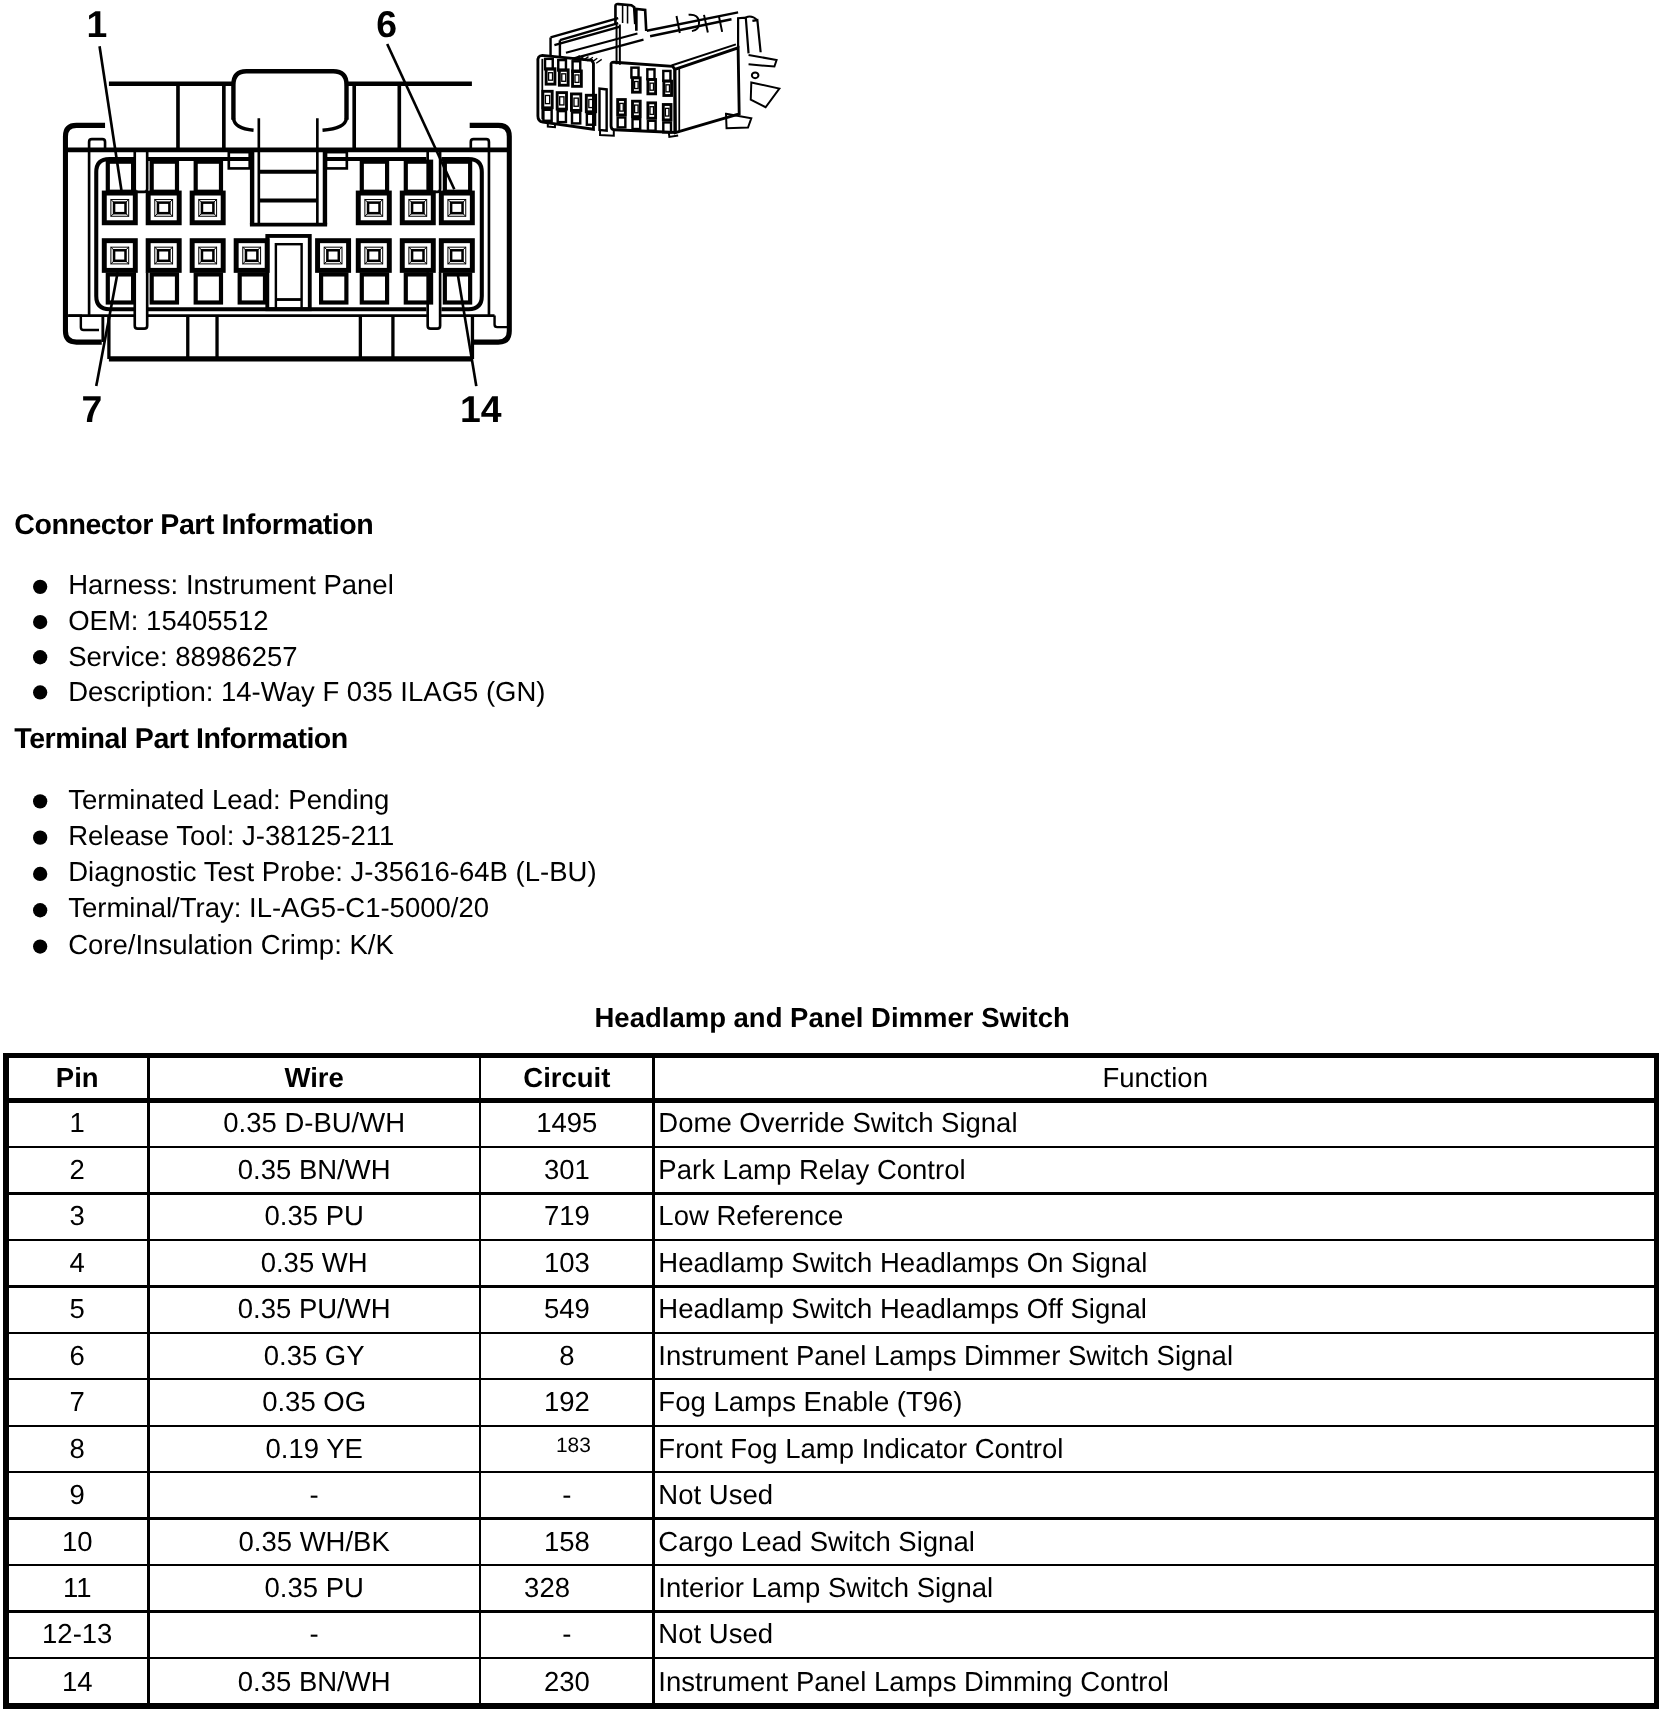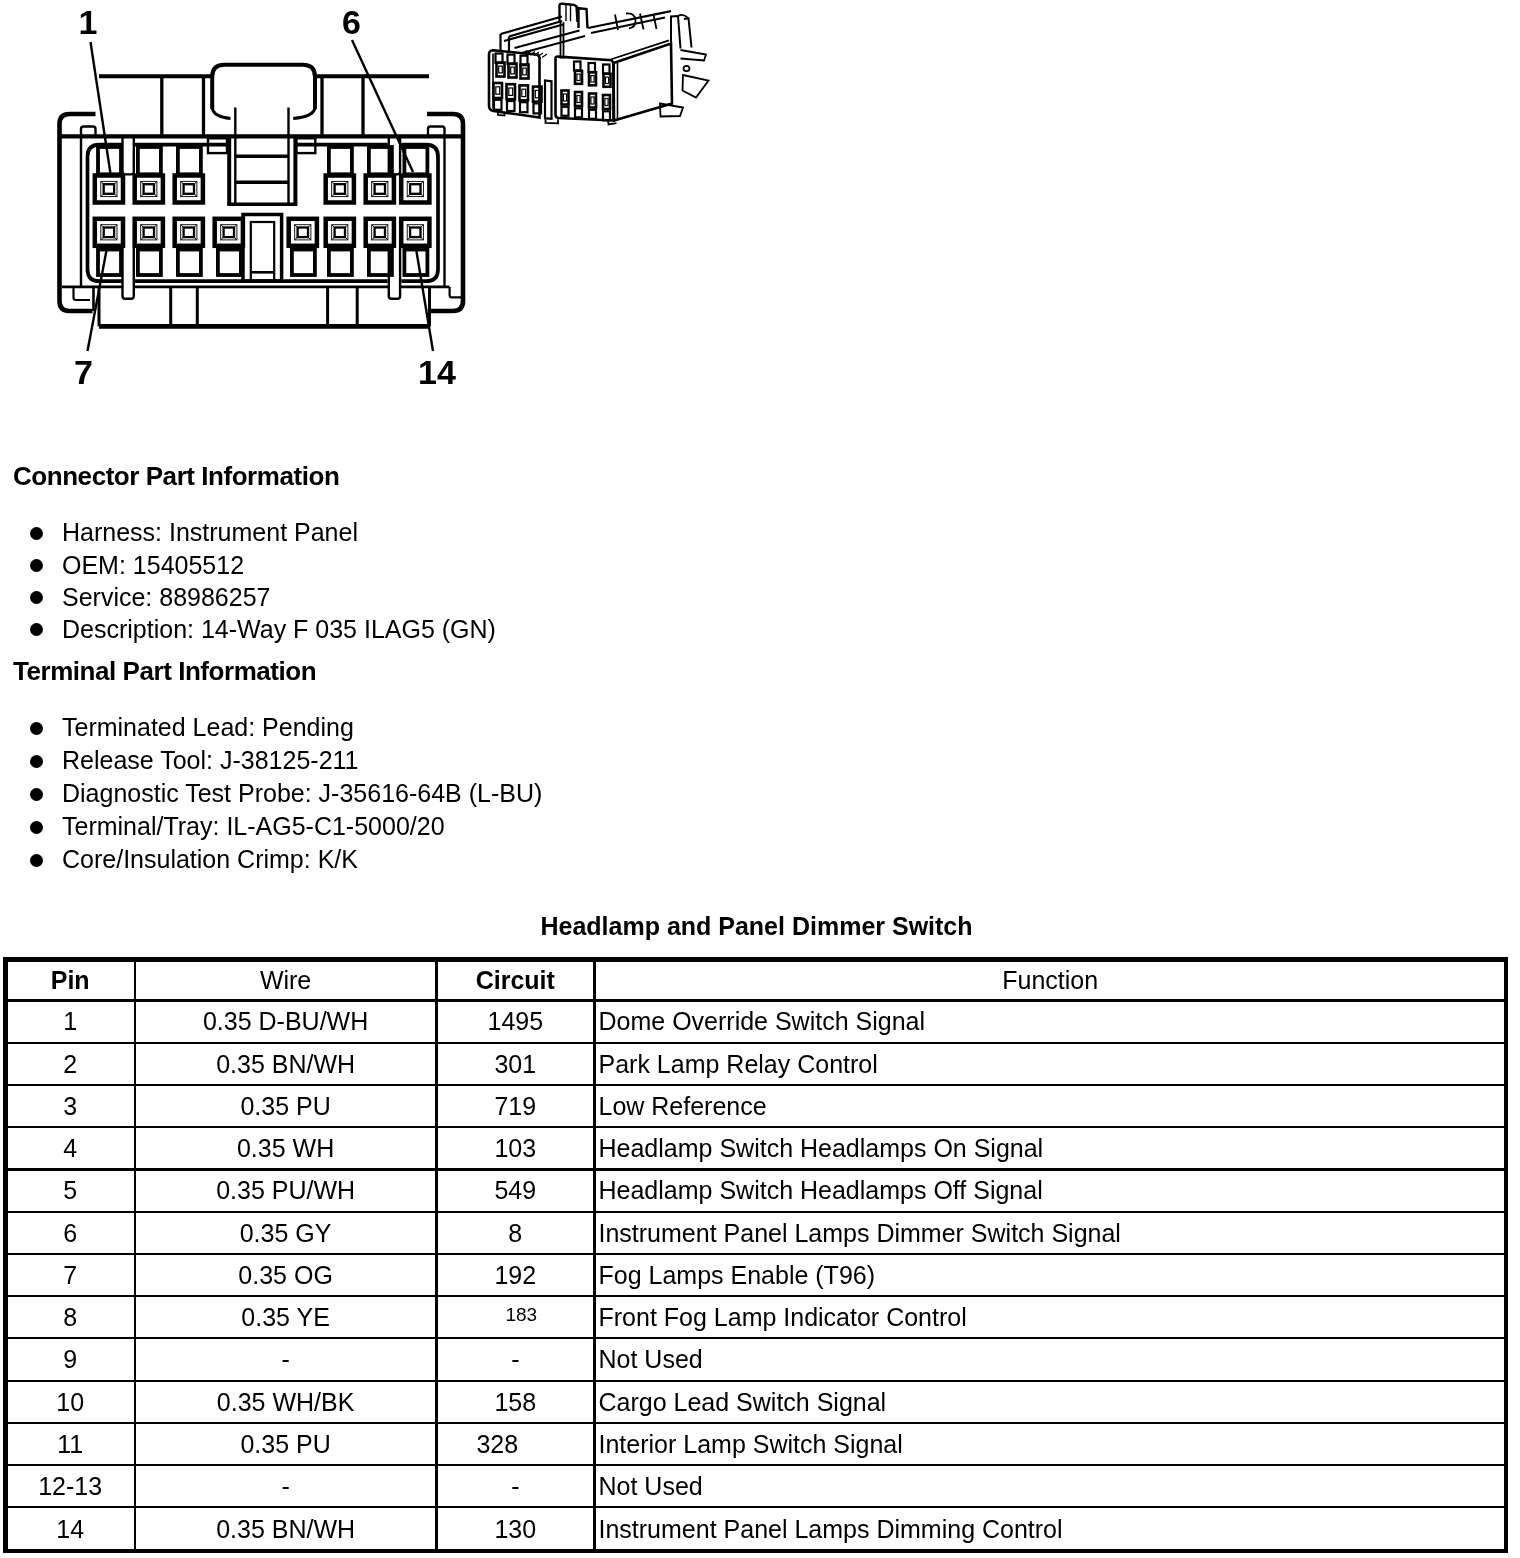--- a/index.html
+++ b/index.html
@@ -292,21 +292,21 @@
 <div class="abs" style="left:0;top:913.5px;width:1513px;text-align:center;font-weight:bold;font-size:25px;line-height:1">Headlamp and Panel Dimmer Switch</div>
 
 <svg class="abs" style="left:0;top:940px" width="1520" height="618" viewBox="0 0 1520 618" fill="none" stroke="#000">
 <rect x="5.5" y="19.5" width="1500.5" height="591.5" stroke-width="4.8"></rect>
 <path d="M 5.5,60.4 L 1506.0,60.4" stroke-width="3.8"></path>
 <path d="M 5.5,102.6 L 1506.0,102.6 M 5.5,144.9 L 1506.0,144.9 M 5.5,187.1 L 1506.0,187.1 M 5.5,229.4 L 1506.0,229.4 M 5.5,271.6 L 1506.0,271.6 M 5.5,313.8 L 1506.0,313.8 M 5.5,356.1 L 1506.0,356.1 M 5.5,398.3 L 1506.0,398.3 M 5.5,440.6 L 1506.0,440.6 M 5.5,482.8 L 1506.0,482.8 M 5.5,525.0 L 1506.0,525.0 M 5.5,567.3 L 1506.0,567.3" stroke-width="2.2"></path>
 <path d="M 135.0,19.5 L 135.0,611.0 M 436.3,19.5 L 436.3,611.0 M 594.3,19.5 L 594.3,611.0" stroke-width="2.6"></path>
 </svg>
 
 <div class="cell" style="left:-129.8px;top:967.7px;width:400px;text-align:center;font-weight:bold;font-size:25px">Pin</div>
-<div class="cell" style="left:85.6px;top:967.7px;width:400px;text-align:center;font-weight:normal;font-size:25px">Wire</div>
+<div class="cell" style="left:85.6px;top:967.7px;width:400px;text-align:center;font-weight:bold;font-size:25px">Wire</div>
 <div class="cell" style="left:315.3px;top:967.7px;width:400px;text-align:center;font-weight:bold;font-size:25px">Circuit</div>
 <div class="cell" style="left:850.2px;top:967.7px;width:400px;text-align:center;font-weight:normal;font-size:25px">Function</div>
 
 <div class="cell" style="left:-129.8px;top:1009.3px;width:400px;text-align:center;font-size:25px">1</div>
 <div class="cell" style="left:85.6px;top:1009.3px;width:400px;text-align:center;font-size:25px">0.35 D-BU/WH</div>
 <div class="cell" style="left:315.3px;top:1009.3px;width:400px;text-align:center;font-size:25px">1495</div>
 <div class="cell" style="left:598.5px;top:1009.3px">Dome Override Switch Signal</div>
 
 <div class="cell" style="left:-129.8px;top:1051.5px;width:400px;text-align:center;font-size:25px">2</div>
 <div class="cell" style="left:85.6px;top:1051.5px;width:400px;text-align:center;font-size:25px">0.35 BN/WH</div>
@@ -332,21 +332,21 @@
 <div class="cell" style="left:85.6px;top:1220.5px;width:400px;text-align:center;font-size:25px">0.35 GY</div>
 <div class="cell" style="left:315.3px;top:1220.5px;width:400px;text-align:center;font-size:25px">8</div>
 <div class="cell" style="left:598.5px;top:1220.5px">Instrument Panel Lamps Dimmer Switch Signal</div>
 
 <div class="cell" style="left:-129.8px;top:1262.7px;width:400px;text-align:center;font-size:25px">7</div>
 <div class="cell" style="left:85.6px;top:1262.7px;width:400px;text-align:center;font-size:25px">0.35 OG</div>
 <div class="cell" style="left:315.3px;top:1262.7px;width:400px;text-align:center;font-size:25px">192</div>
 <div class="cell" style="left:598.5px;top:1262.7px">Fog Lamps Enable (T96)</div>
 
 <div class="cell" style="left:-129.8px;top:1305.0px;width:400px;text-align:center;font-size:25px">8</div>
-<div class="cell" style="left:85.6px;top:1305.0px;width:400px;text-align:center;font-size:25px">0.35 YE</div>
+<div class="cell" style="left:85.6px;top:1305.0px;width:400px;text-align:center;font-size:25px">0.19 YE</div>
 <div class="cell" style="left:315.3px;top:1305.0px;width:412px;text-align:center;font-size:19px">183</div>
 <div class="cell" style="left:598.5px;top:1305.0px">Front Fog Lamp Indicator Control</div>
 
 <div class="cell" style="left:-129.8px;top:1347.2px;width:400px;text-align:center;font-size:25px">9</div>
 <div class="cell" style="left:85.6px;top:1347.2px;width:400px;text-align:center;font-size:25px">-</div>
 <div class="cell" style="left:315.3px;top:1347.2px;width:400px;text-align:center;font-size:25px">-</div>
 <div class="cell" style="left:598.5px;top:1347.2px">Not Used</div>
 
 <div class="cell" style="left:-129.8px;top:1389.5px;width:400px;text-align:center;font-size:25px">10</div>
 <div class="cell" style="left:85.6px;top:1389.5px;width:400px;text-align:center;font-size:25px">0.35 WH/BK</div>
@@ -358,13 +358,13 @@
 <div class="cell" style="left:315.3px;top:1431.7px;width:364px;text-align:center;font-size:25px">328</div>
 <div class="cell" style="left:598.5px;top:1431.7px">Interior Lamp Switch Signal</div>
 
 <div class="cell" style="left:-129.8px;top:1473.9px;width:400px;text-align:center;font-size:25px">12-13</div>
 <div class="cell" style="left:85.6px;top:1473.9px;width:400px;text-align:center;font-size:25px">-</div>
 <div class="cell" style="left:315.3px;top:1473.9px;width:400px;text-align:center;font-size:25px">-</div>
 <div class="cell" style="left:598.5px;top:1473.9px">Not Used</div>
 
 <div class="cell" style="left:-129.8px;top:1516.9px;width:400px;text-align:center;font-size:25px">14</div>
 <div class="cell" style="left:85.6px;top:1516.9px;width:400px;text-align:center;font-size:25px">0.35 BN/WH</div>
-<div class="cell" style="left:315.3px;top:1516.9px;width:400px;text-align:center;font-size:25px">130</div>
+<div class="cell" style="left:315.3px;top:1516.9px;width:400px;text-align:center;font-size:25px">230</div>
 <div class="cell" style="left:598.5px;top:1516.9px">Instrument Panel Lamps Dimming Control</div>
 </body></html>

